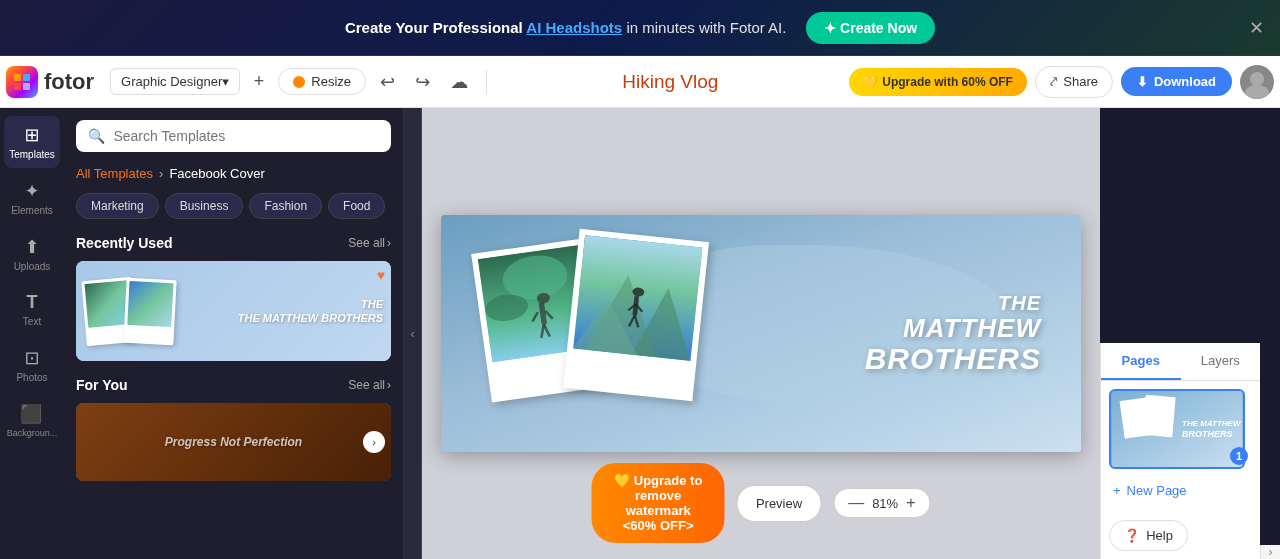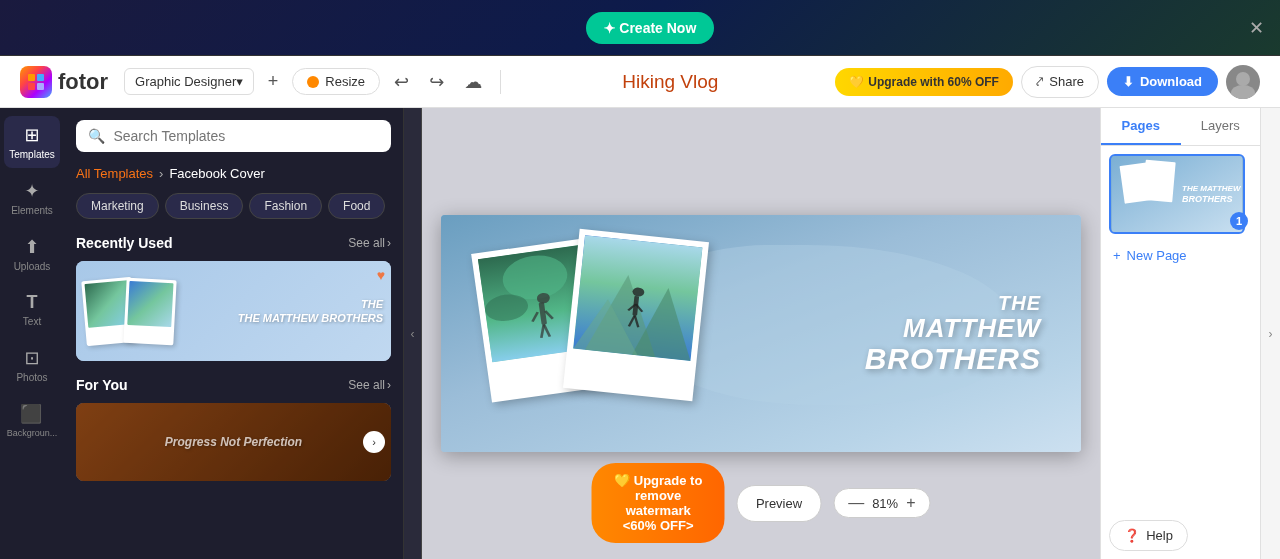--- a/index.html
+++ b/index.html
@@ -46,21 +46,21 @@
       align-items: center;
       gap: 6px;
     }
 
     
     .toolbar {
       background: #fff;
       height: 52px;
       display: flex;
       align-items: center;
-      padding: 0 20px;
+      padding: 0 6px;
       gap: 8px;
       border-bottom: 1px solid #e0e0e0;
       color: #333;
     }
     .logo {
       display: flex;
       align-items: center;
       gap: 6px;
       font-size: 22px;
       font-weight: bold;
@@ -627,20 +627,25 @@
     .divider { width: 1px; height: 24px; background: #ddd; margin: 0 4px; }
 
     
     .templates-panel::-webkit-scrollbar { width: 4px; }
     .templates-panel::-webkit-scrollbar-thumb { background: #444; border-radius: 2px; }
   </style>
 </head>
 <body>
 
 <div class="top-banner">
+  <span class="banner-text">
+    <strong>Create Your Professional </strong>
+    <span class="banner-highlight">AI Headshots</span>
+    <span> in minutes with Fotor AI.</span>
+  </span>
   <button class="create-now-btn">✦ Create Now</button>
   <button class="banner-close">✕</button>
 </div>
 
 <div class="toolbar">
   <div class="logo">
     <div class="logo-icon">
       <svg width="18" height="18" viewBox="0 0 18 18">
           <rect x="1" y="1" width="7" height="7" fill="#f90" rx="1"></rect>
           <rect x="10" y="1" width="7" height="7" fill="#4af" rx="1"></rect>
@@ -836,21 +841,21 @@
       <button class="watermark-btn">💛 Upgrade to remove watermark &lt;60% OFF&gt;</button>
       <button class="preview-btn">Preview</button>
       <div class="zoom-controls">
         <button class="zoom-btn">—</button>
         <span>81%</span>
         <button class="zoom-btn">+</button>
       </div>
     </div>
   </div>
 
-  <div style="display:flex;">
+  <div style="display:flex;align-items:flex-end;">
     <div class="right-panel">
       <div class="right-panel-tabs">
         <div class="right-tab active">Pages</div>
         <div class="right-tab">Layers</div>
       </div>
       <div class="right-panel-content">
         <div class="page-thumb-container">
           <div class="page-thumb">
             <div class="page-thumb-mini">
 

